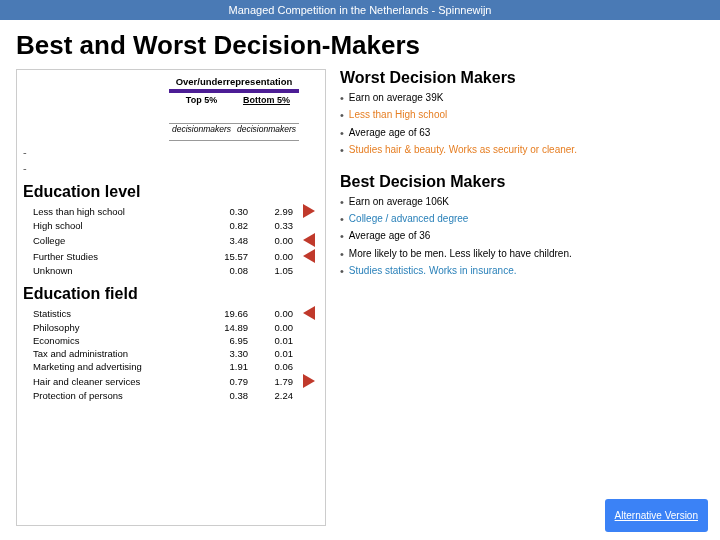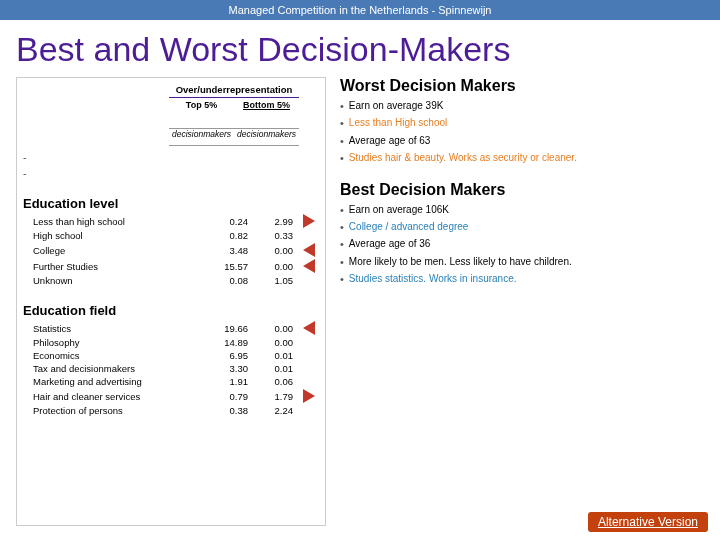--- a/index.html
+++ b/index.html
@@ -21,45 +21,45 @@
     }
 
     .page-content {
       padding: 10px 16px;
       display: flex;
       flex-direction: column;
       height: calc(100% - 24px);
     }
 
     .page-title {
-      font-size: 34px;
-      font-weight: normal;
-      color: #4c1d95;
+      font-size: 26px;
+      font-weight: bold;
+      color: #000000;
       margin-bottom: 8px;
     }
 
     .main-body {
       display: flex;
       flex: 1;
       gap: 10px;
     }
 
     .left-panel {
       flex: 0 0 310px;
       border: 1px solid #ccc;
       padding: 6px;
       font-size: 10px;
       position: relative;
       background: #fff;
     }
 
     .table-section-header {
       font-weight: bold;
-      font-size: 13px;
-      margin-top: 16px;
+      font-size: 16px;
+      margin-top: 8px;
       margin-bottom: 2px;
     }
 
     .table-row {
       display: flex;
       align-items: center;
       padding: 1px 0;
       font-size: 9.5px;
     }
 
@@ -142,24 +142,24 @@
     }
 
     .highlight-blue {
       color: #2980b9;
     }
 
     .footer-link {
       position: absolute;
       bottom: 8px;
       right: 12px;
-      background: #c2410c;
+      background: #3b82f6;
       color: white;
-      font-size: 12px;
-      padding: 3px 10px;
+      font-size: 10px;
+      padding: 11px 10px;
       border-radius: 3px;
       text-decoration: underline;
     }
 
     .row-dash {
       font-size: 11px;
       width: 20px;
     }
   </style>
 </head>
@@ -171,21 +171,21 @@
 
 <div class="page-content">
   <div class="page-title">Best and Worst Decision-Makers</div>
 
   <div class="main-body">
 
     <div class="left-panel">
 
       <div style="display:flex; margin-bottom:2px;">
         <div style="flex:1;"></div>
-        <div style="flex:0 0 130px; text-align:center; font-size:9.5px; font-weight:bold; border-bottom:1px solid #4c1d95; padding-bottom:2px;">Over/underrepresentation</div>
+        <div style="flex:0 0 130px; text-align:center; font-size:9.5px; font-weight:bold; border-bottom:4px solid #4c1d95; padding-bottom:2px;">Over/underrepresentation</div>
         <div style="flex:0 0 20px;"></div>
       </div>
       <div style="display:flex; margin-bottom:0;">
         <div style="flex:1;"></div>
         <div style="display:flex; flex:0 0 130px; text-align:center; font-size:9px; border-bottom:1px solid #999; padding-bottom:18px;">
           <div style="flex:1; text-align:center; font-weight:bold;">Top 5%</div>
           <div style="flex:1; font-weight:bold;text-decoration:underline;">Bottom 5%</div>
         </div>
         <div style="flex:0 0 20px;"></div>
       </div>
@@ -202,21 +202,21 @@
         <div class="row-dash">-</div>
       </div>
       <div class="table-row dash-row">
         <div class="row-dash">-</div>
       </div>
 
       <div class="table-section-header">Education level</div>
 
       <div class="table-row">
         <div class="row-label">Less than high school</div>
-        <div class="row-val">0.24</div>
+        <div class="row-val">0.30</div>
         <div class="row-val2">2.99</div>
         <div class="arrow-cell">
           <div class="arrow-right"></div>
         </div>
       </div>
       <div class="table-row">
         <div class="row-label">High school</div>
         <div class="row-val">0.82</div>
         <div class="row-val2">0.33</div>
         <div class="arrow-cell"></div>
@@ -260,21 +260,21 @@
         <div class="row-val2">0.00</div>
         <div class="arrow-cell"></div>
       </div>
       <div class="table-row">
         <div class="row-label">Economics</div>
         <div class="row-val">6.95</div>
         <div class="row-val2">0.01</div>
         <div class="arrow-cell"></div>
       </div>
       <div class="table-row">
-        <div class="row-label">Tax and decisionmakers</div>
+        <div class="row-label">Tax and administration</div>
         <div class="row-val">3.30</div>
         <div class="row-val2">0.01</div>
         <div class="arrow-cell"></div>
       </div>
       <div class="table-row">
         <div class="row-label">Marketing and advertising</div>
         <div class="row-val">1.91</div>
         <div class="row-val2">0.06</div>
         <div class="arrow-cell"></div>
       </div>

